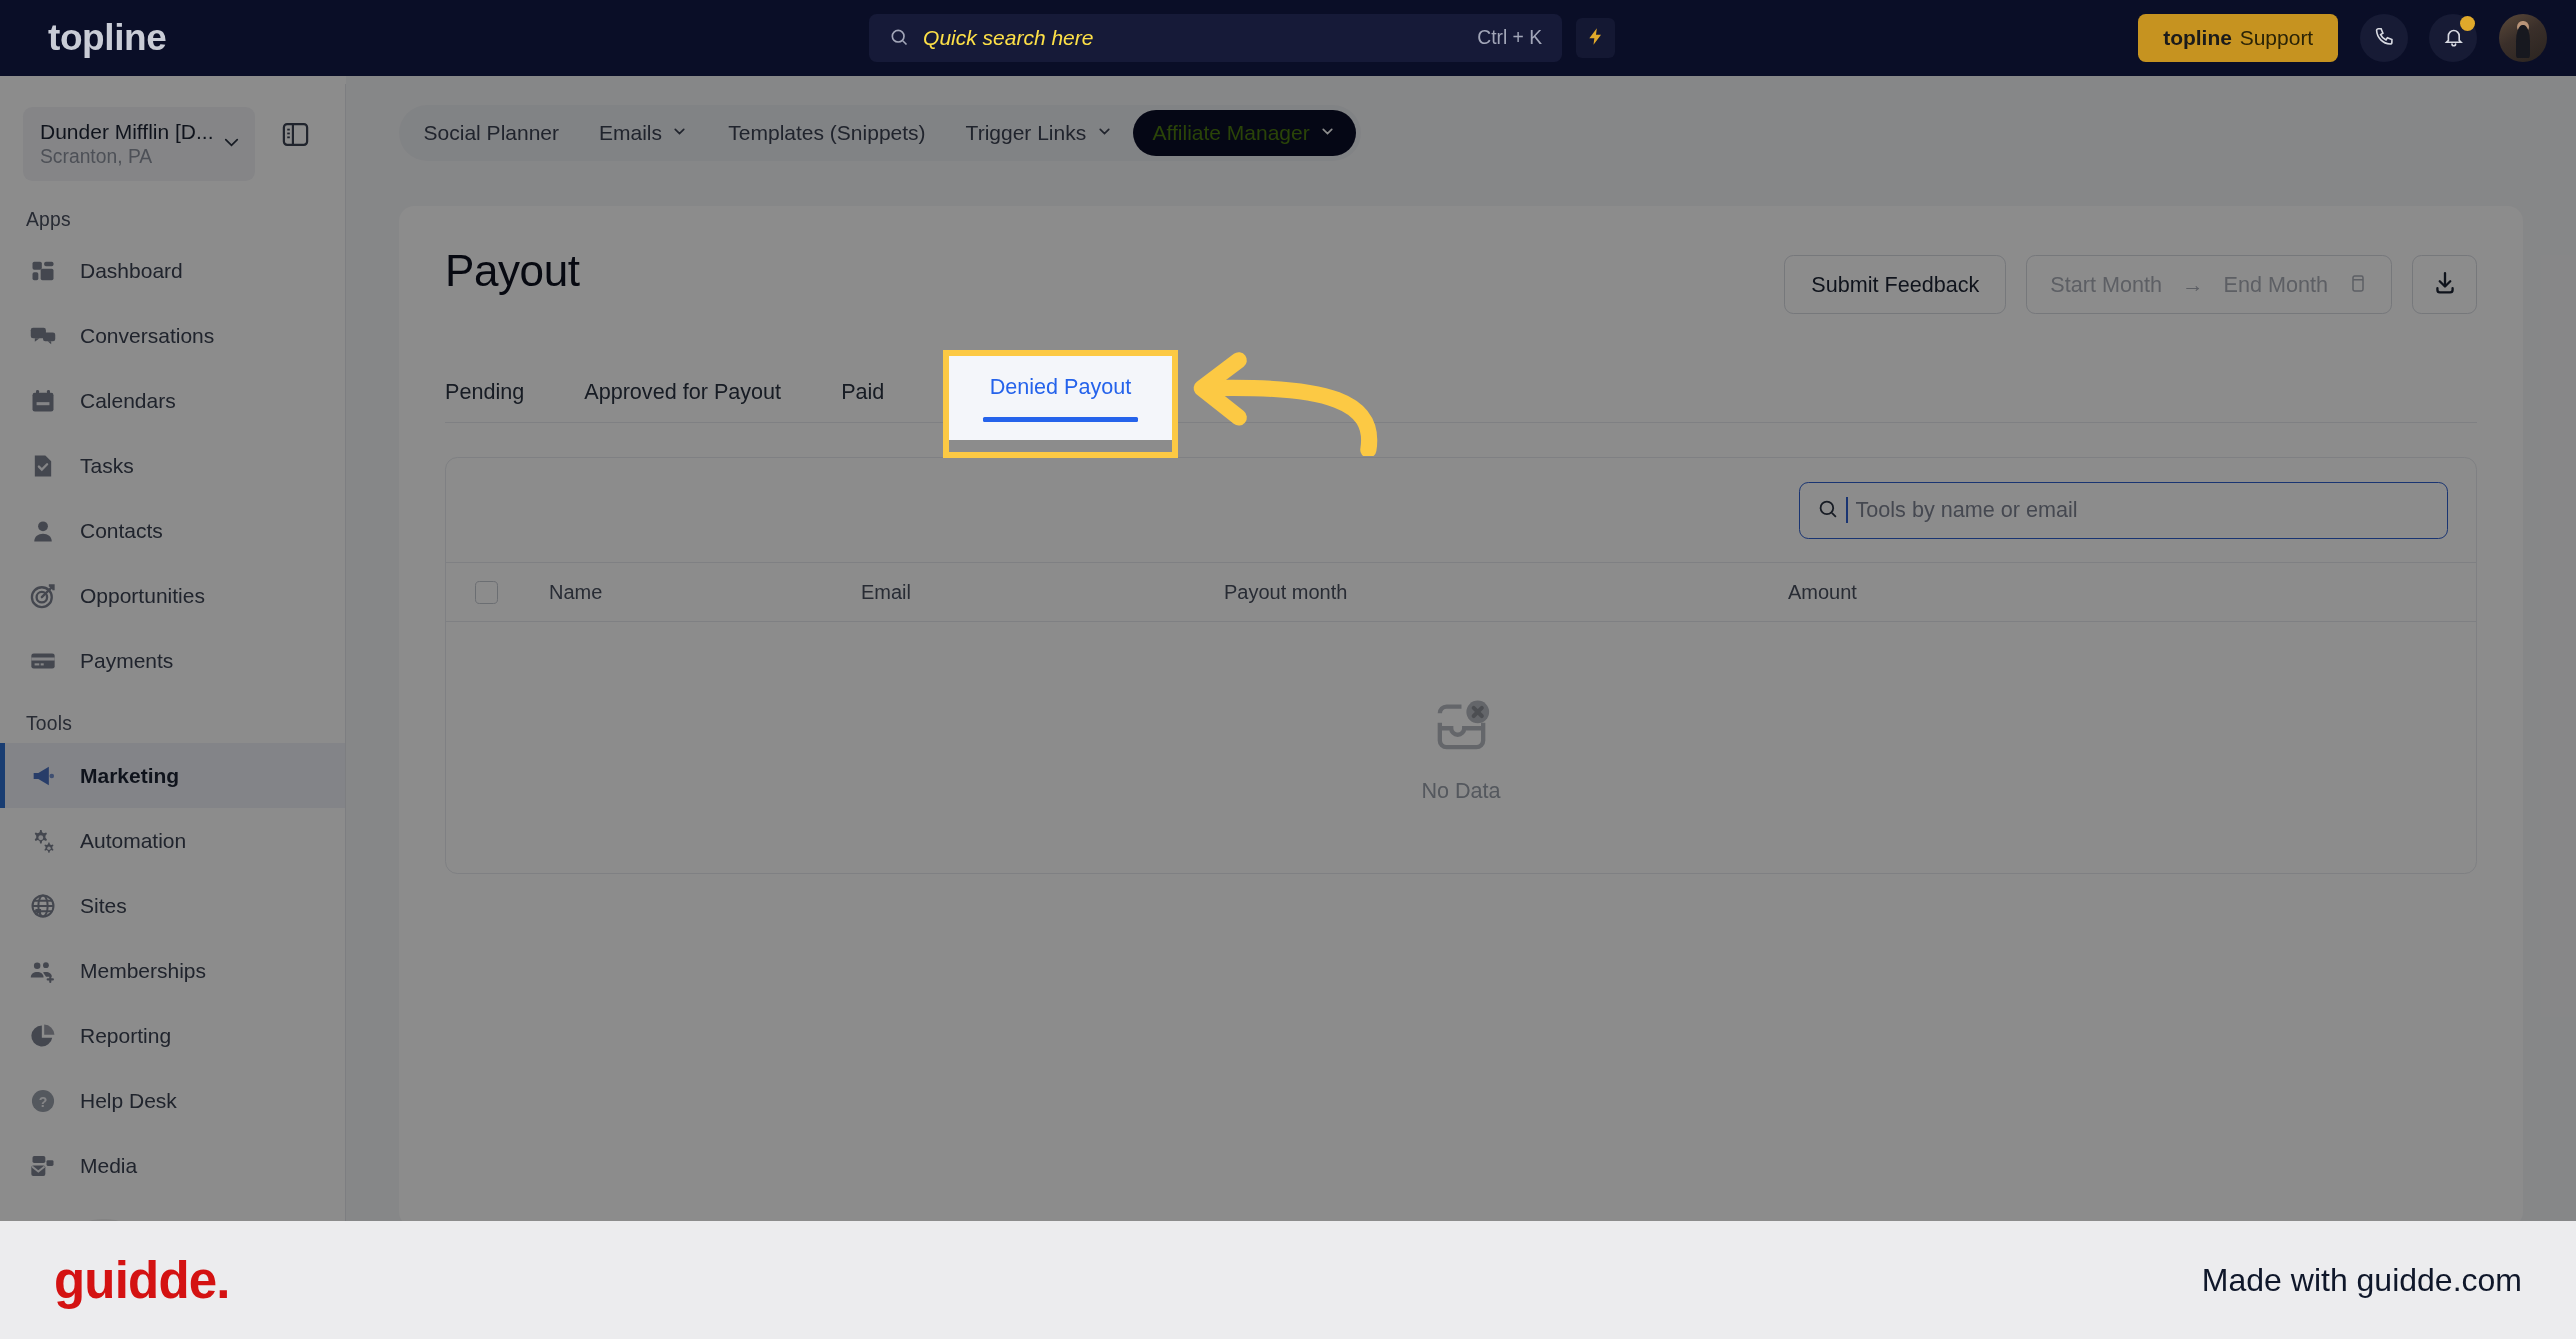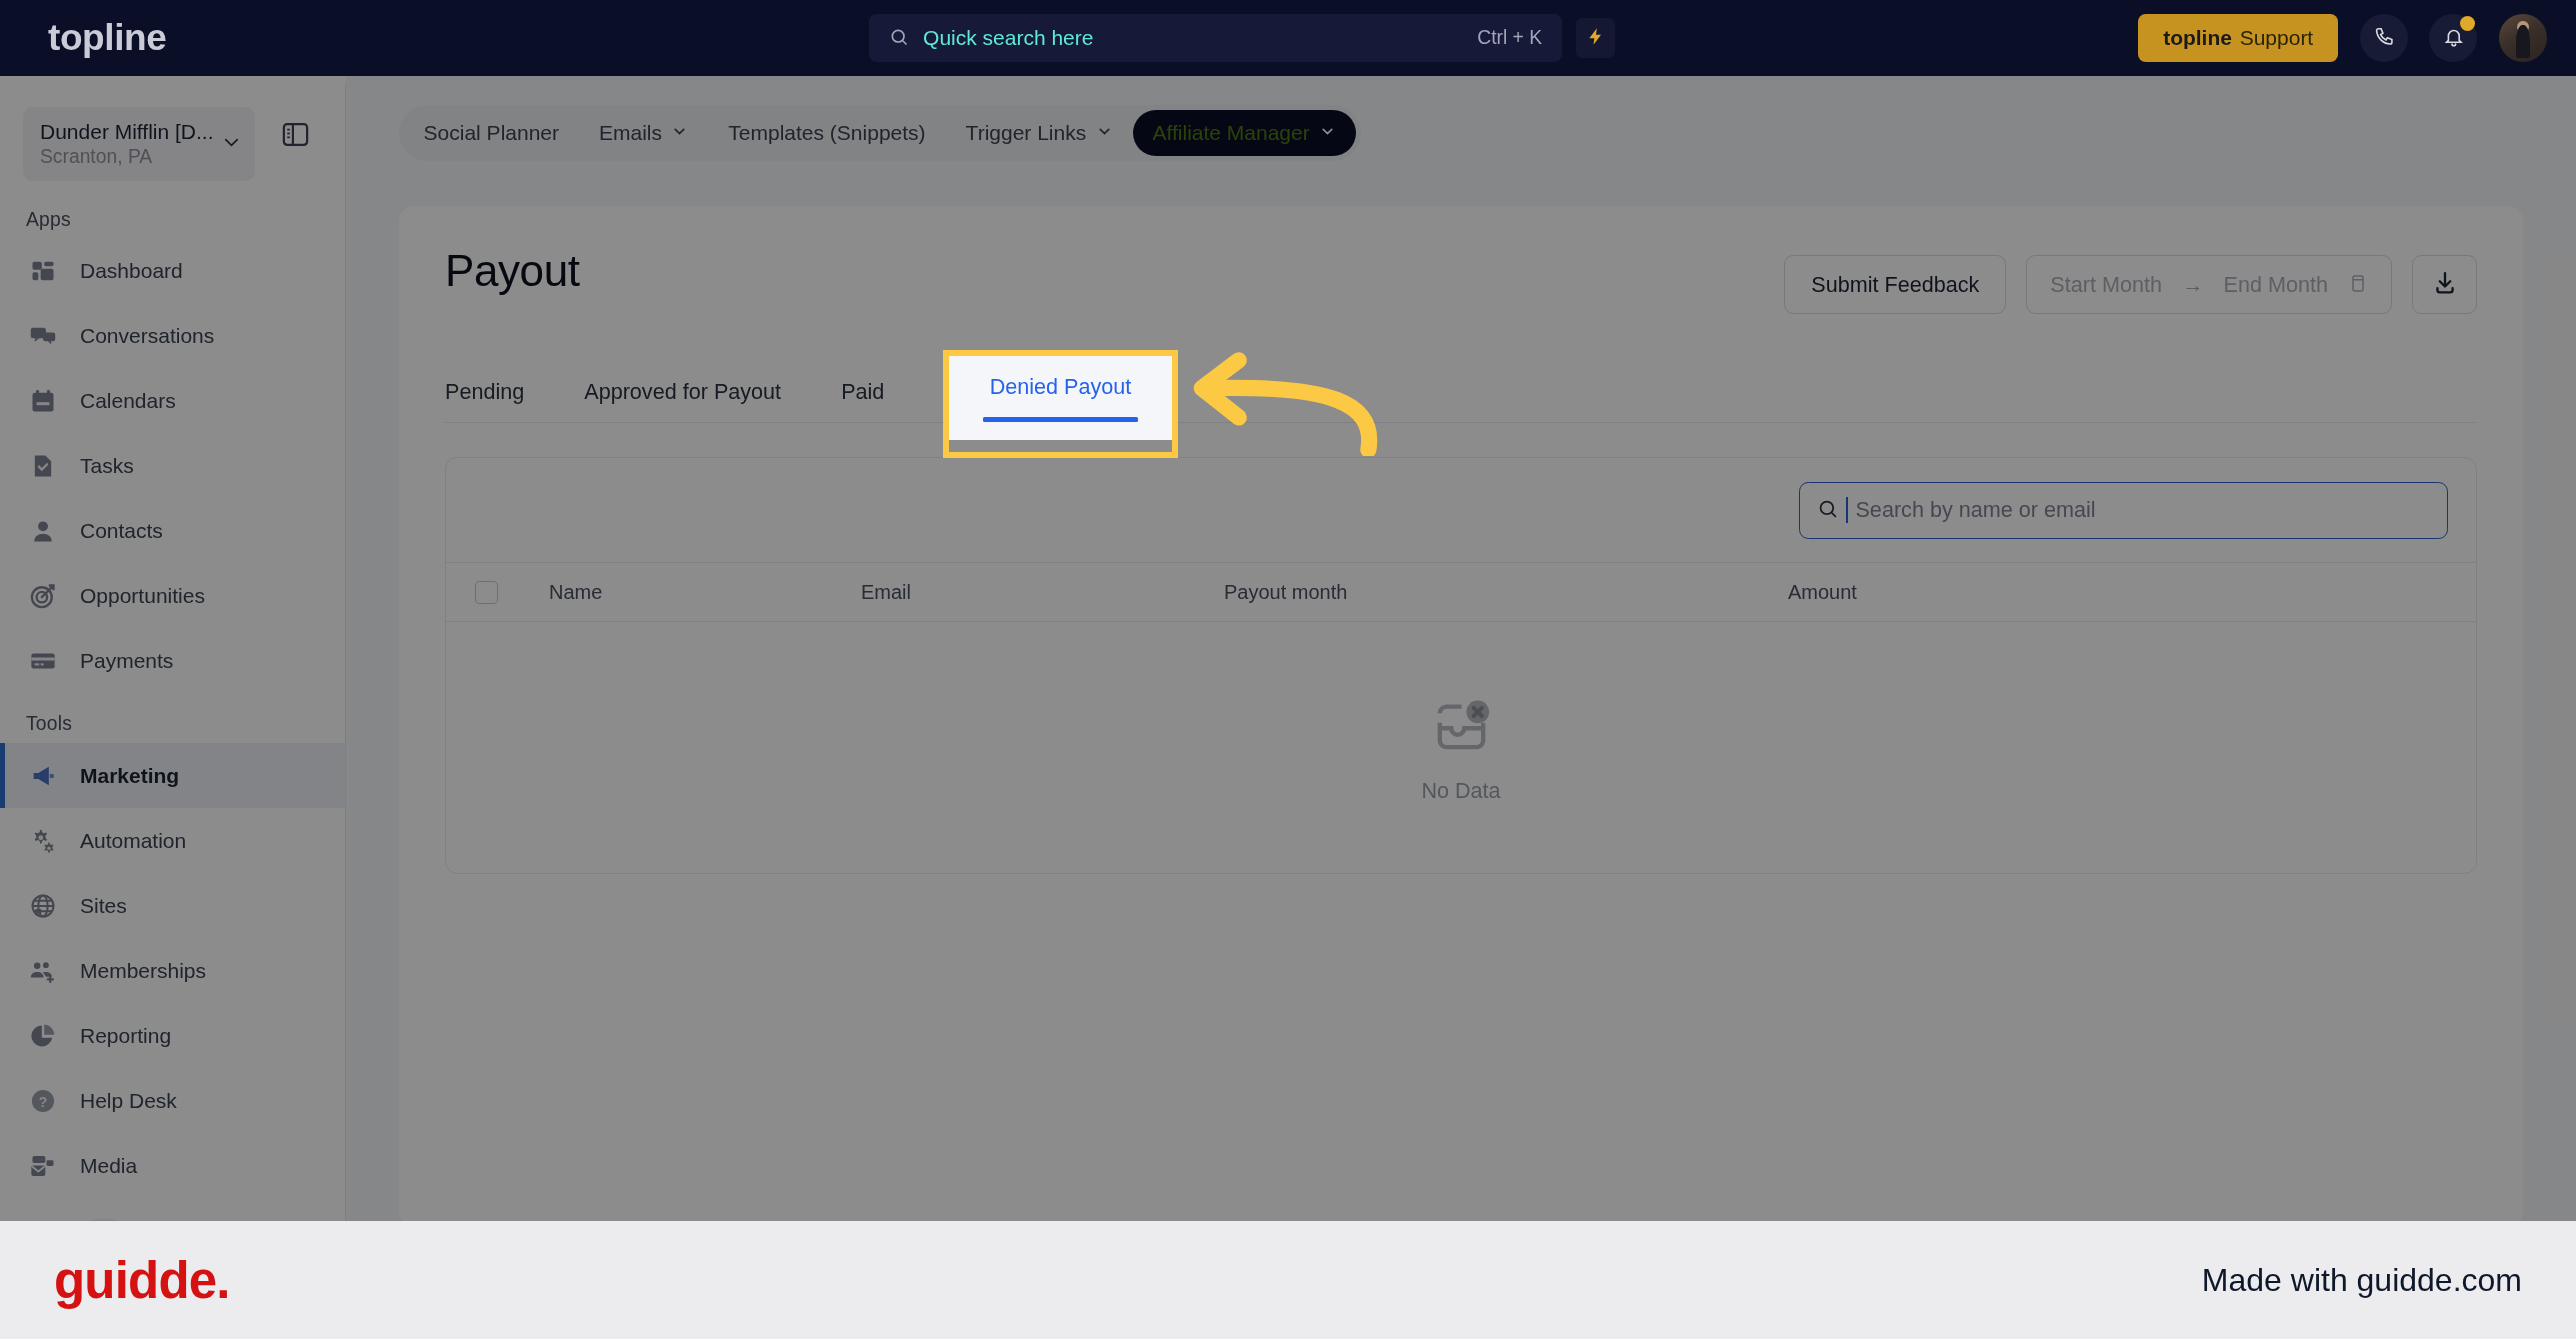--- a/index.html
+++ b/index.html
@@ -18,21 +18,21 @@
   }
   .brand {
     width: 346px; padding-left: 48px; color: #c9ccd6;
     font-size: 37px; font-weight: 700; letter-spacing: -0.4px;
   }
   .searchwrap { flex: 1; display: flex; justify-content: center; align-items: center; }
   .qsearch {
     width: 693px; height: 48px; background: #161a38; border-radius: 7.7px;
     display: flex; align-items: center; padding: 0 20px; gap: 14px;
   }
-  .qsearch .ph { flex: 1; color: #5eead4; font-size: 21px; }
+  .qsearch .ph { flex: 1; color: #fde047; font-size: 21px; font-style: italic; }
   .qsearch .kbd { color: #a2a6b8; font-size: 19.3px; }
   .boltbtn {
     width: 39px; height: 40px; background: #141833; border-radius: 6.2px;
     display: flex; align-items: center; justify-content: center; margin-left: 14px;
   }
   .topright {
     display: flex; align-items: center; gap: 21.6px; padding-right: 29px;
   }
   .supportbtn {
     background: #c69320; color: #2a2306; font-size: 21px; border: none;
@@ -530,21 +530,21 @@
       <div class="card">
         <div class="cardtop">
           <div class="searchbox">
             <span>
               <svg width="21.6" height="21.6" viewBox="0 0 24 24" fill="none" stroke="#2b3342" stroke-width="2">
                   <circle cx="11" cy="11" r="7"></circle>
                   <line x1="16.5" y1="16.5" x2="21" y2="21"></line>
                 </svg>
             </span>
             <span class="cursor"></span>
-            <span class="sph">Search by name or email</span>
+            <span class="sph">Tools by name or email</span>
           </div>
         </div>
 
         <div class="thead">
           <div class="chk"></div>
           <div class="th" style="width:363px;padding-left:51px">Name</div>
           <div class="th" style="width:363px">Email</div>
           <div class="th" style="width:564px">Payout month</div>
           <div class="th">Amount</div>
         </div>

